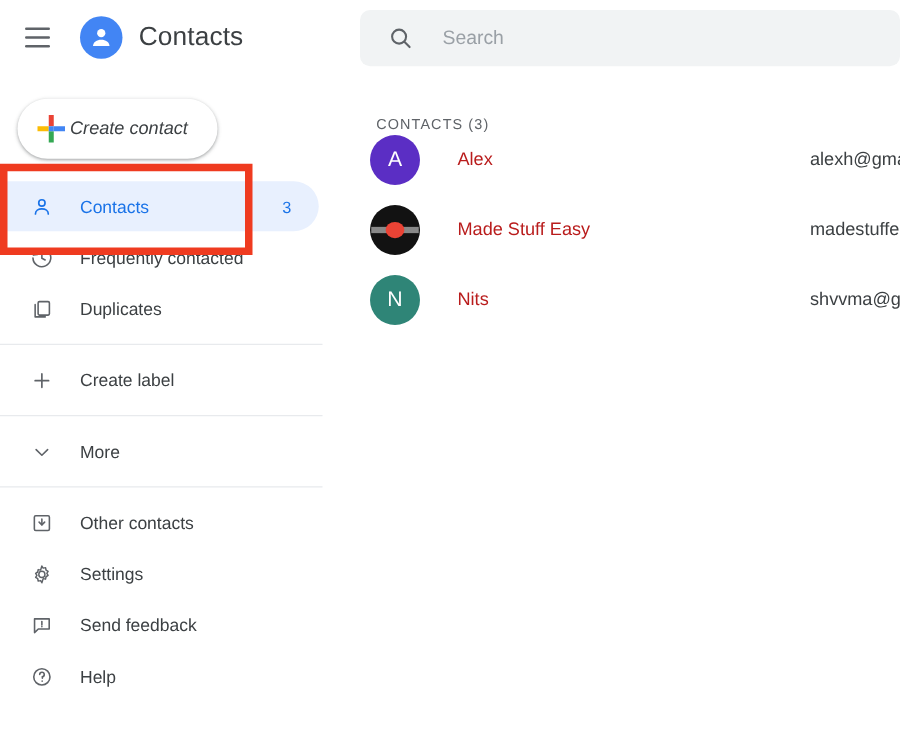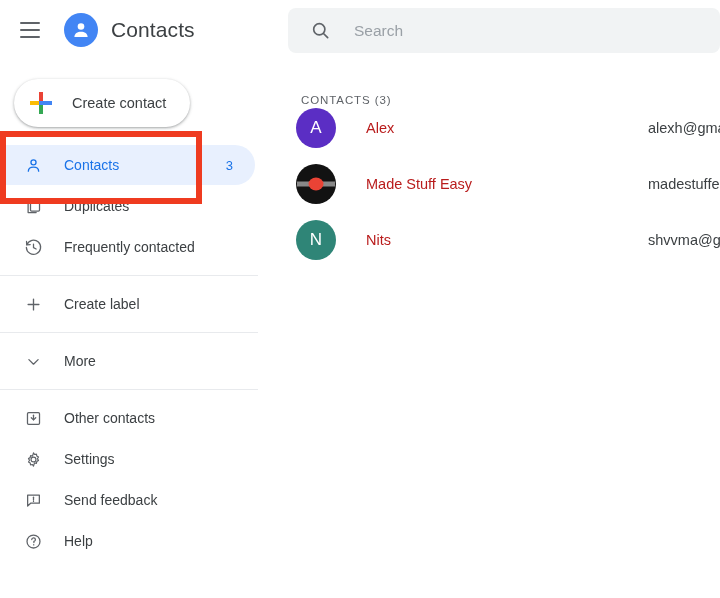--- a/index.html
+++ b/index.html
@@ -26,21 +26,21 @@
   .create-wrap { position: relative; margin-top: 8px; height: 72px; }
   .create-btn {
     position: absolute; left: 14px; top: 11px;
     display: flex; align-items: center;
     height: 48px; padding: 0 24px 0 16px;
     background: #fff; border: none; border-radius: 24px;
     box-shadow: 0 1px 2px rgba(60,64,67,.30), 0 1px 3px 1px rgba(60,64,67,.15);
     font-size: 14.5px; color: #3c4043; cursor: pointer;
     font-family: "Liberation Sans", sans-serif;
   }
-  .create-btn .lbl { margin-left: 20px; }
+  .create-btn .lbl { margin-left: 4px; font-style: italic; }
   .gplus { width: 22px; height: 22px; position: relative; }
   .gplus i { position: absolute; display: block; }
   .gplus .r { left: 9px;  top: 0;   width: 4px;  height: 9px;  background: #ea4335; }
   .gplus .y { left: 0;    top: 9px; width: 9px;  height: 4px;  background: #fbbc05; }
   .gplus .b { left: 13px; top: 9px; width: 9px;  height: 4px;  background: #4285f4; }
   .gplus .g { left: 9px;  top: 13px;width: 4px;  height: 9px;  background: #34a853; }
   .gplus .c { left: 9px;  top: 9px; width: 4px;  height: 4px;  background: #4285f4; }
 
   
   .annot-box {
@@ -141,36 +141,36 @@
             <path d="M5.5 19.2c0-3.3 3-5.1 6.5-5.1s6.5 1.8 6.5 5.1" stroke-linecap="round"></path>
           </svg>
         </span>
         <span class="txt">Contacts</span>
         <span class="cnt">3</span>
       </div>
 
       <div class="nav-item">
         <span class="ico">
           <svg width="19" height="19" viewBox="0 0 24 24" fill="none" stroke="currentColor" stroke-width="1.6">
-            <rect x="8.2" y="4.2" width="11.4" height="13.6" rx="1.3"></rect>
-            <path d="M5.2 7.2v12.4h10.2" stroke-linecap="round" stroke-linejoin="round"></path>
-          </svg>
-        </span>
-        <span class="txt">Duplicates</span>
-      </div>
-
-      <div class="nav-item">
-        <span class="ico">
-          <svg width="19" height="19" viewBox="0 0 24 24" fill="none" stroke="currentColor" stroke-width="1.6">
             <path d="M3.6 8.4A9 9 0 1 1 3 12" stroke-linecap="round"></path>
             <polyline points="3.2,4.4 3.4,8.8 7.8,8.4" stroke-linecap="round" stroke-linejoin="round"></polyline>
             <polyline points="12,7.6 12,12.2 15.3,13.9" stroke-linecap="round"></polyline>
           </svg>
         </span>
         <span class="txt">Frequently contacted</span>
+      </div>
+
+      <div class="nav-item">
+        <span class="ico">
+          <svg width="19" height="19" viewBox="0 0 24 24" fill="none" stroke="currentColor" stroke-width="1.6">
+            <rect x="8.2" y="4.2" width="11.4" height="13.6" rx="1.3"></rect>
+            <path d="M5.2 7.2v12.4h10.2" stroke-linecap="round" stroke-linejoin="round"></path>
+          </svg>
+        </span>
+        <span class="txt">Duplicates</span>
       </div>
 
       <div class="divider"></div>
 
 
       <div class="nav-item">
         <span class="ico">
           <svg width="19" height="19" viewBox="0 0 24 24" fill="none" stroke="currentColor" stroke-width="1.7">
             <line x1="12" y1="5.2" x2="12" y2="18.8" stroke-linecap="round"></line>
             <line x1="5.2" y1="12" x2="18.8" y2="12" stroke-linecap="round"></line>

